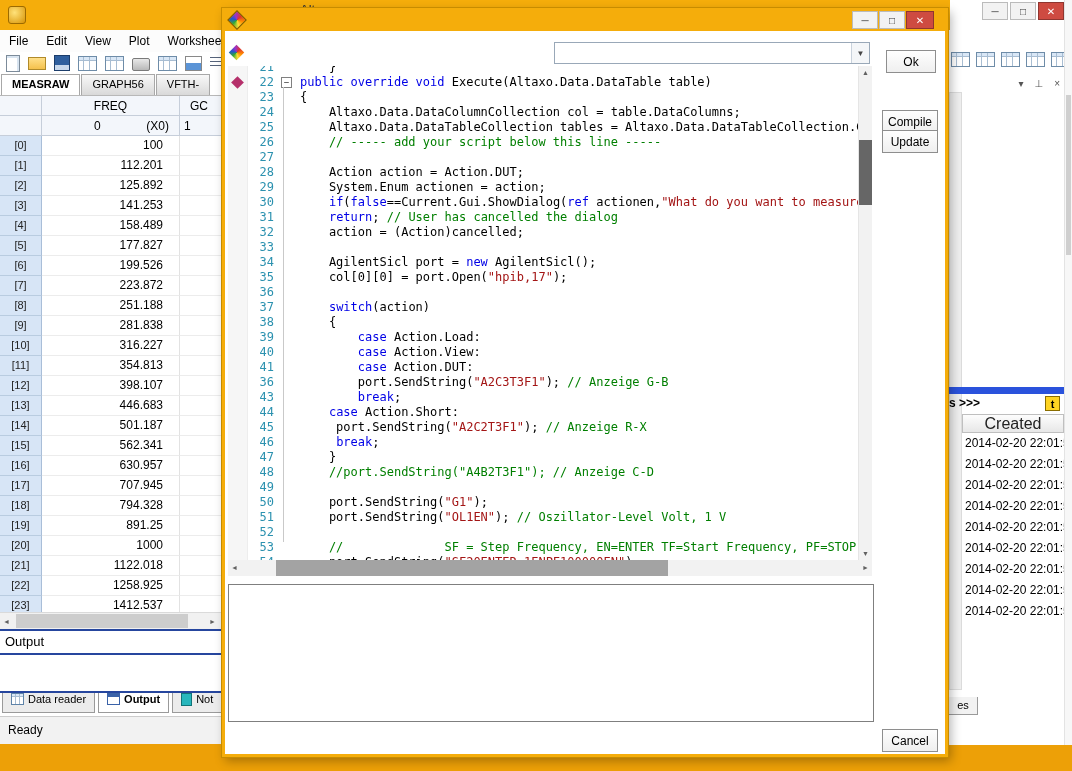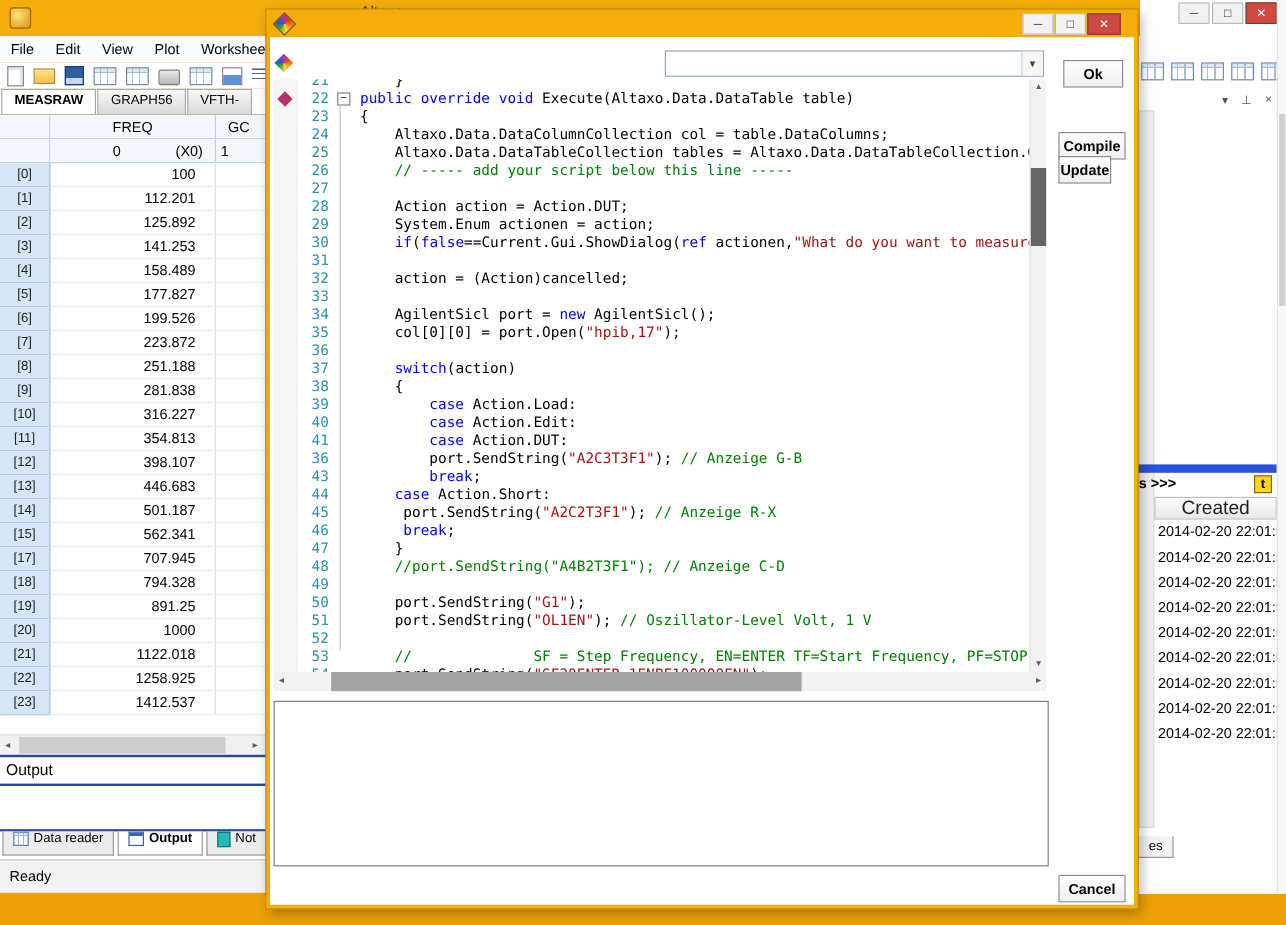--- a/index.html
+++ b/index.html
@@ -80,24 +80,24 @@
   .dlg-body{position:absolute;left:3px;top:23px;right:3px;bottom:3px;background:#fff;}
   .dmin{position:absolute;left:630px;top:3px;}
   .dmax{position:absolute;left:657px;top:3px;}
   .dclose{position:absolute;left:684px;top:3px;width:28px;}
   .dlg-icon2{position:absolute;left:9px;top:39px;width:11px;height:11px;transform:rotate(45deg);background:conic-gradient(#D33,#F80,#FD3,#3A3,#25C,#93C,#D33);z-index:11;}
   .combo{position:absolute;height:22px;background:#fff;border:1px solid #99A8B8;box-sizing:border-box;display:flex;align-items:center;}
   .combo .ctext{flex:1;font-size:12px;padding-left:5px;white-space:nowrap;overflow:hidden;}
   .combo .carr{width:17px;align-self:stretch;display:flex;align-items:center;justify-content:center;border-left:1px solid #C9D2DC;font-size:8px;color:#444;background:#F4F6F8;}
   .c1{left:26px;top:34px;width:298px;margin-top:48px;}
   .c2{left:332px;top:34px;width:316px;}
-  .dbtn{position:absolute;font-family:inherit;font-size:12px;background:linear-gradient(#FEFEFE,#EFEFEF);border:1px solid #8E8E8E;color:#000;padding:0;cursor:default;font-weight:bold;}
+  .dbtn{position:absolute;font-family:inherit;font-size:12px;background:linear-gradient(#FEFEFE,#EFEFEF);border:1px solid #8E8E8E;color:#000;padding:0;cursor:default;}
   .ok{left:664px;top:42px;width:50px;height:23px;}
   .compile{left:660px;top:82px;width:56px;height:23px;margin-top:20px;}
-  .update{left:660px;top:122px;width:44px;height:23px;}
+  .update{left:660px;top:122px;width:56px;height:23px;}
   .cancel{left:660px;top:721px;width:56px;height:23px;}
   .editor{position:absolute;left:6px;top:58px;width:644px;height:494px;background:#fff;overflow:hidden;}
   .code-lines{position:absolute;left:0;top:-6px;width:630px;}
   .crow{display:flex;height:15px;line-height:15px;font-family:"DejaVu Sans Mono",monospace;font-size:12px;padding-left:20px;}
   .ln{width:26px;text-align:right;padding-right:4px;color:#2B91AF;flex:none;}
   .fold{width:16px;flex:none;position:relative;}
   .foldbox{position:absolute;left:3px;top:2px;width:11px;height:11px;border:1px solid #808080;background:#fff;font-size:9px;line-height:8px;text-align:center;box-sizing:border-box;color:#333;}
   .ct{white-space:pre;padding-left:6px;overflow:hidden;}
   .tk-k{color:#0000E6;} .tk-s{color:#A31515;} .tk-c{color:#007F00;} .tk-p{color:#000;}
   .margin-strip{position:absolute;left:0;top:0;width:20px;height:100%;background:#F6F6F6;border-right:1px solid #EDEDED;box-sizing:border-box;}
@@ -286,20 +286,25 @@
           <div class="wsh">[14]</div>
           <div class="wsc1">501.187</div>
           <div class="wsc2"></div>
         </div>
         <div class="wsr">
           <div class="wsh">[15]</div>
           <div class="wsc1">562.341</div>
           <div class="wsc2"></div>
         </div>
         <div class="wsr">
+          <div class="wsh">[16]</div>
+          <div class="wsc1">630.957</div>
+          <div class="wsc2"></div>
+        </div>
+        <div class="wsr">
           <div class="wsh">[17]</div>
           <div class="wsc1">707.945</div>
           <div class="wsc2"></div>
         </div>
         <div class="wsr">
           <div class="wsh">[18]</div>
           <div class="wsc1">794.328</div>
           <div class="wsc2"></div>
         </div>
         <div class="wsr">
@@ -432,20 +437,21 @@
             <span class="ct"><span class="tk-p">    System.Enum actionen = action;</span></span>
           </div>
           <div class="crow">
             <span class="ln">30</span>
             <span class="fold"></span>
             <span class="ct"><span class="tk-p">    </span><span class="tk-k">if</span><span class="tk-p">(</span><span class="tk-k">false</span><span class="tk-p">==Current.Gui.ShowDialog(</span><span class="tk-k">ref</span><span class="tk-p"> actionen,</span><span class="tk-s">"What do you want to measure?</span></span>
           </div>
           <div class="crow">
             <span class="ln">31</span>
             <span class="fold"></span>
+            <span class="ct"><span class="tk-p">    </span><span class="tk-k">return</span><span class="tk-p">; </span><span class="tk-c">// User has cancelled the dialog</span></span>
           </div>
           <div class="crow">
             <span class="ln">32</span>
             <span class="fold"></span>
             <span class="ct"><span class="tk-p">    action = (Action)cancelled;</span></span>
           </div>
           <div class="crow">
             <span class="ln">33</span>
             <span class="fold"></span>
             <span class="ct"></span>
@@ -476,21 +482,21 @@
             <span class="ct"><span class="tk-p">    {</span></span>
           </div>
           <div class="crow">
             <span class="ln">39</span>
             <span class="fold"></span>
             <span class="ct"><span class="tk-p">        </span><span class="tk-k">case</span><span class="tk-p"> Action.Load:</span></span>
           </div>
           <div class="crow">
             <span class="ln">40</span>
             <span class="fold"></span>
-            <span class="ct"><span class="tk-p">        </span><span class="tk-k">case</span><span class="tk-p"> Action.Edit:</span></span>
+            <span class="ct"><span class="tk-p">        </span><span class="tk-k">case</span><span class="tk-p"> Action.View:</span></span>
           </div>
           <div class="crow">
             <span class="ln">41</span>
             <span class="fold"></span>
             <span class="ct"><span class="tk-p">        </span><span class="tk-k">case</span><span class="tk-p"> Action.DUT:</span></span>
           </div>
           <div class="crow">
             <span class="ln">36</span>
             <span class="fold"></span>
             <span class="ct"><span class="tk-p">        port.SendString(</span><span class="tk-s">"A2C3T3F1"</span><span class="tk-p">); </span><span class="tk-c">// Anzeige G-B</span></span>

